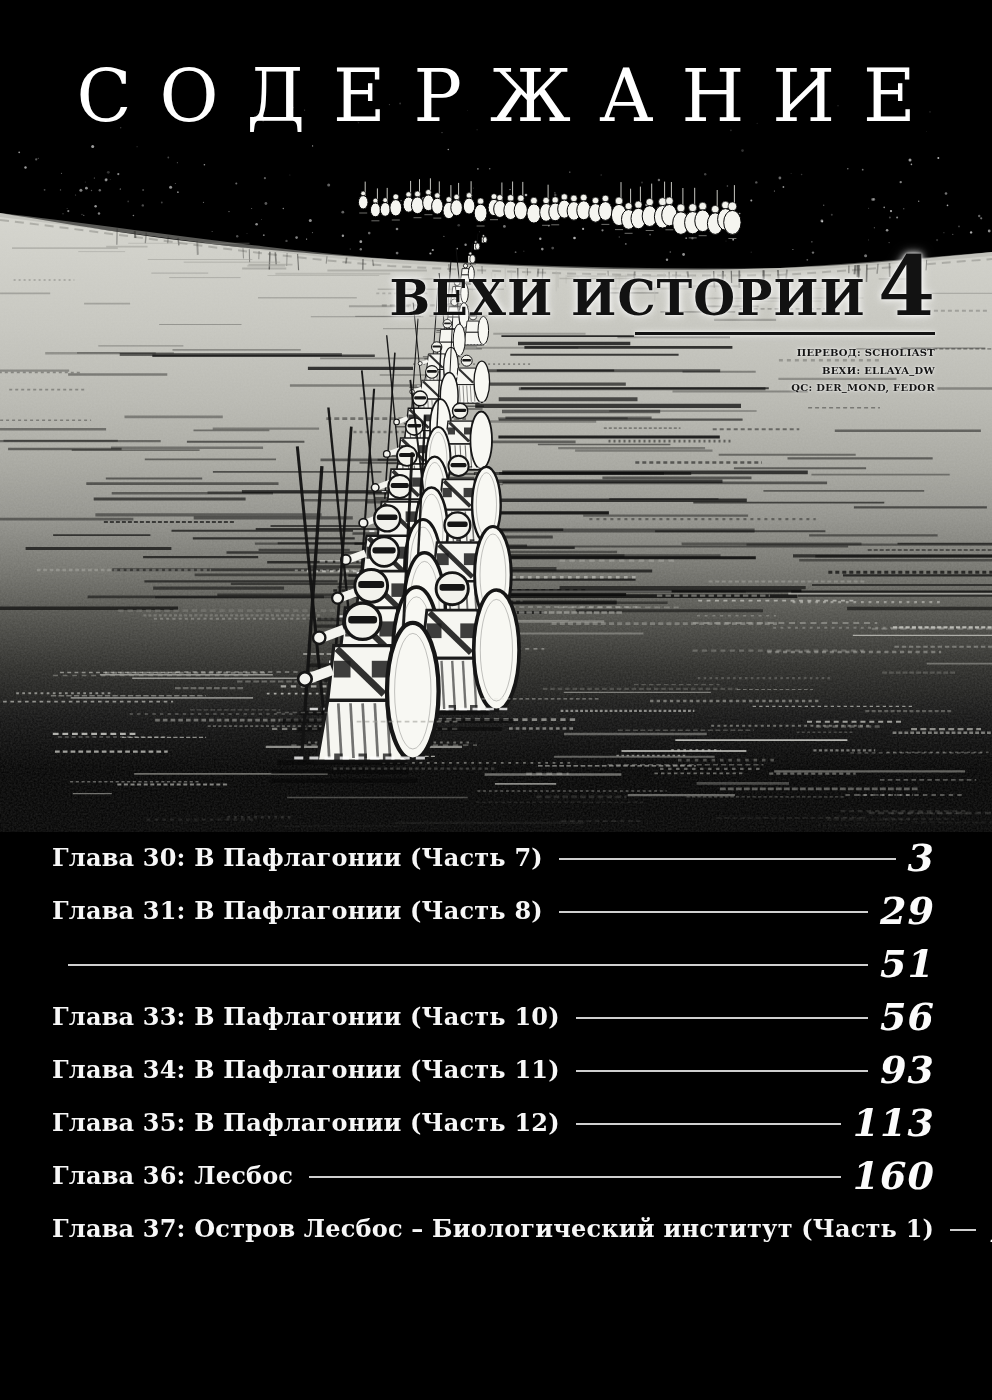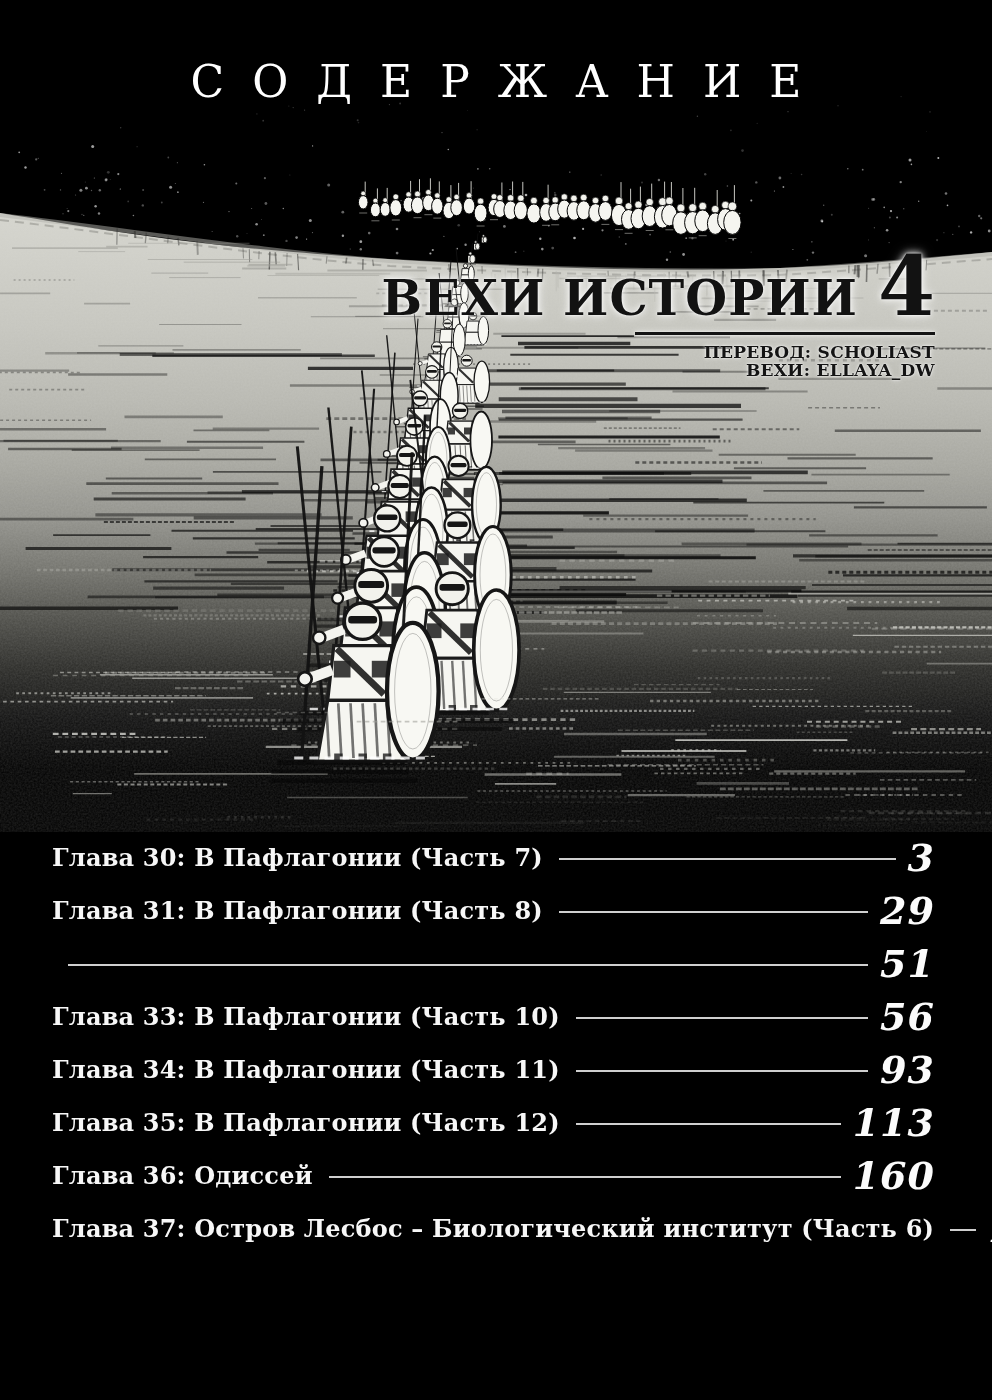--- a/index.html
+++ b/index.html
@@ -4,38 +4,38 @@
 <style>
   html,body{margin:0;padding:0;background:#000;}
   #page{
     position:relative;width:992px;height:1400px;background:#000;overflow:hidden;
     font-family:"DejaVu Serif","Liberation Serif",serif;
   }
   #art{position:absolute;left:0;top:0;}
   
   .contents-title{
     position:absolute;top:60px;left:0;right:0;text-align:center;
-    color:#ffffff;font-size:44px;line-height:1;font-weight:400;
+    color:#ffffff;font-size:72px;line-height:1;font-weight:400;
     letter-spacing:28px;padding-left:28px;white-space:nowrap;
   }
   
   .series-block{position:absolute;top:245px;right:57px;text-align:right;}
   .series-line{
-    display:flex;align-items:baseline;justify-content:flex-end;gap:20px;
+    display:flex;align-items:baseline;justify-content:flex-end;gap:12px;
     color:#121212;font-weight:bold;line-height:1;white-space:nowrap;
     text-shadow:0 0 2px rgba(255,255,255,.95),0 0 6px rgba(255,255,255,.85),0 0 12px rgba(255,255,255,.6);
   }
   .series-name{font-size:48px;letter-spacing:1px;}
   .series-volume{font-size:82px;}
   .series-rule{
     height:3px;width:300px;margin:5px 0 9px auto;background:#141414;
     box-shadow:0 0 3px rgba(255,255,255,.9),0 0 7px rgba(255,255,255,.6);
   }
   .credits{
-    color:#141414;font-weight:bold;font-size:17px;line-height:17.5px;
+    color:#141414;font-weight:bold;font-size:10px;line-height:17.5px;
     letter-spacing:.3px;white-space:nowrap;
     text-shadow:0 0 2px rgba(255,255,255,.95),0 0 5px rgba(255,255,255,.7);
   }
   
   .toc{position:absolute;left:52px;right:57px;top:831px;}
   .toc-row{height:53px;display:flex;align-items:center;}
   .toc-title{
     color:#f7f7f7;font-size:24px;font-weight:bold;letter-spacing:.2px;
     white-space:nowrap;flex:0 0 auto;
   }
@@ -1260,20 +1260,21 @@
 
   <div class="series-block">
     <div class="series-line">
       <span class="series-name">ВЕХИ ИСТОРИИ</span>
       <span class="series-volume">4</span>
     </div>
     <div class="series-rule"></div>
     <div class="credits">
       <div>ПЕРЕВОД: SCHOLIAST</div>
       <div>ВЕХИ: ELLAYA_DW</div>
+      <div>QC: DER_MOND, FEDOR</div>
     </div>
   </div>
 
   <div class="toc" id="toc">
       <div class="toc-row">
       <span class="toc-title">Глава 30: В Пафлагонии (Часть 7)</span>
       <span class="toc-leader"></span>
       <span class="toc-page">3</span>
     </div>
       <div class="toc-row">
@@ -1294,24 +1295,24 @@
       <span class="toc-title">Глава 34: В Пафлагонии (Часть 11)</span>
       <span class="toc-leader"></span>
       <span class="toc-page">93</span>
     </div>
       <div class="toc-row">
       <span class="toc-title">Глава 35: В Пафлагонии (Часть 12)</span>
       <span class="toc-leader"></span>
       <span class="toc-page">113</span>
     </div>
       <div class="toc-row">
-      <span class="toc-title">Глава 36: Одиссей</span>
+      <span class="toc-title">Глава 36: Лесбос</span>
       <span class="toc-leader"></span>
       <span class="toc-page">160</span>
     </div>
       <div class="toc-row">
-      <span class="toc-title">Глава 37: Остров Лесбос – Биологический институт (Часть 6)</span>
+      <span class="toc-title">Глава 37: Остров Лесбос – Биологический институт (Часть 1)</span>
       <span class="toc-leader"></span>
       <span class="toc-page">157</span>
     </div>
     </div>
 
 </div>
 
 </body></html>

